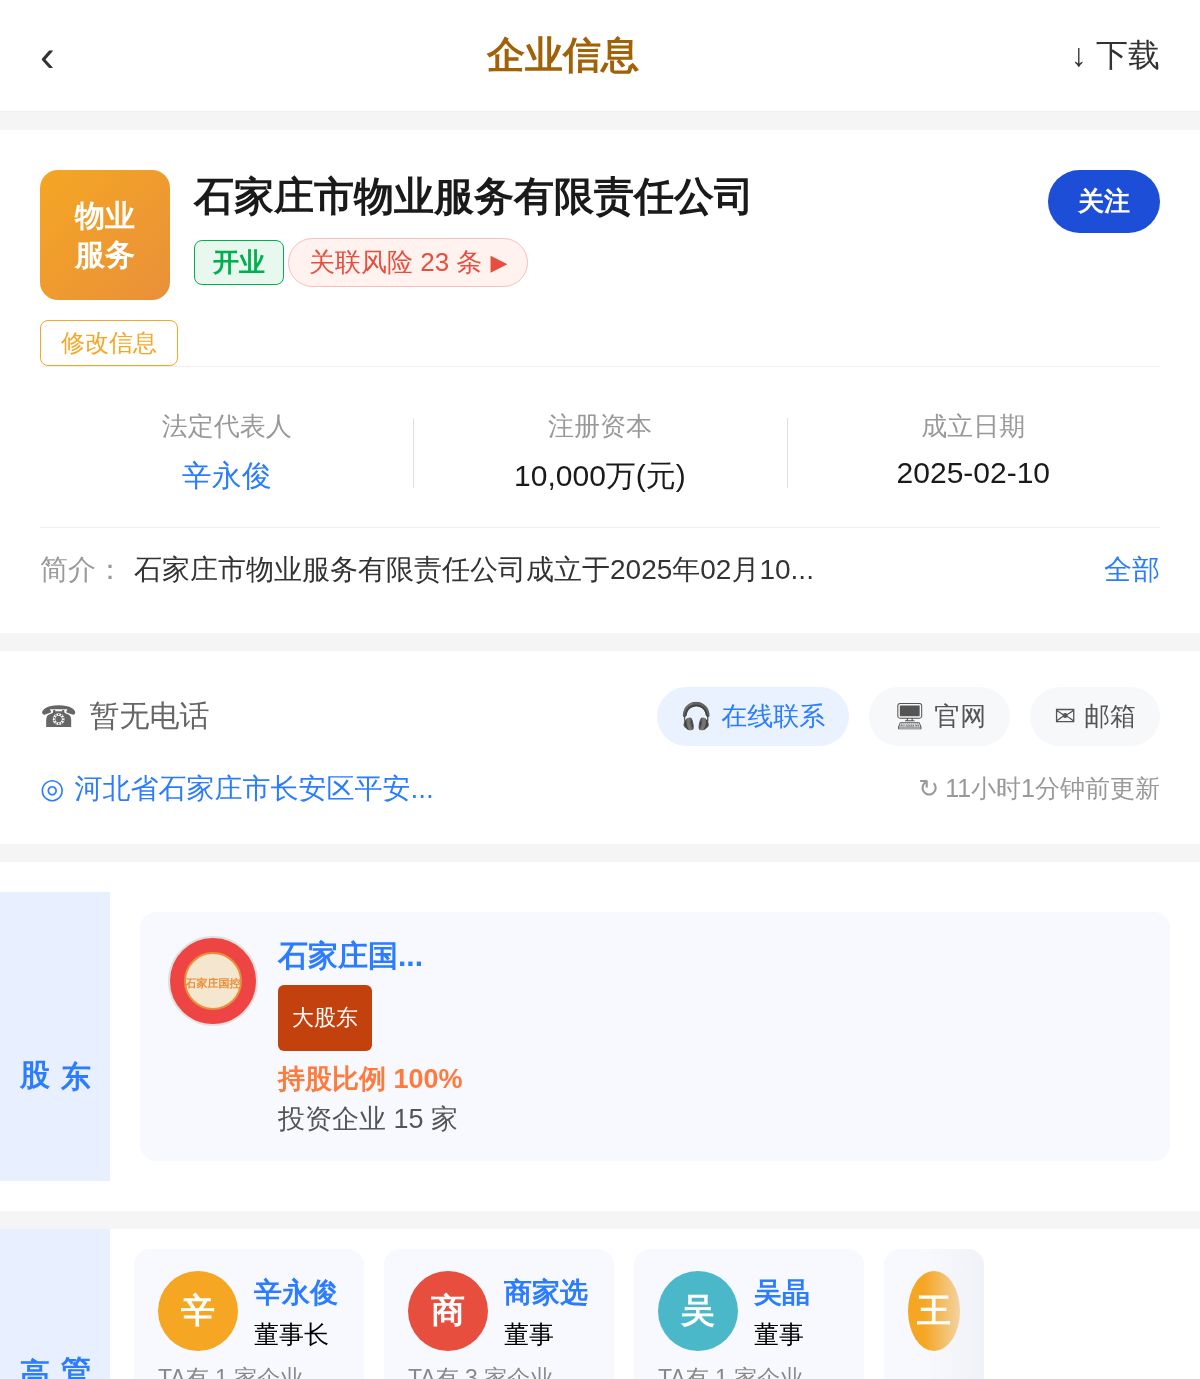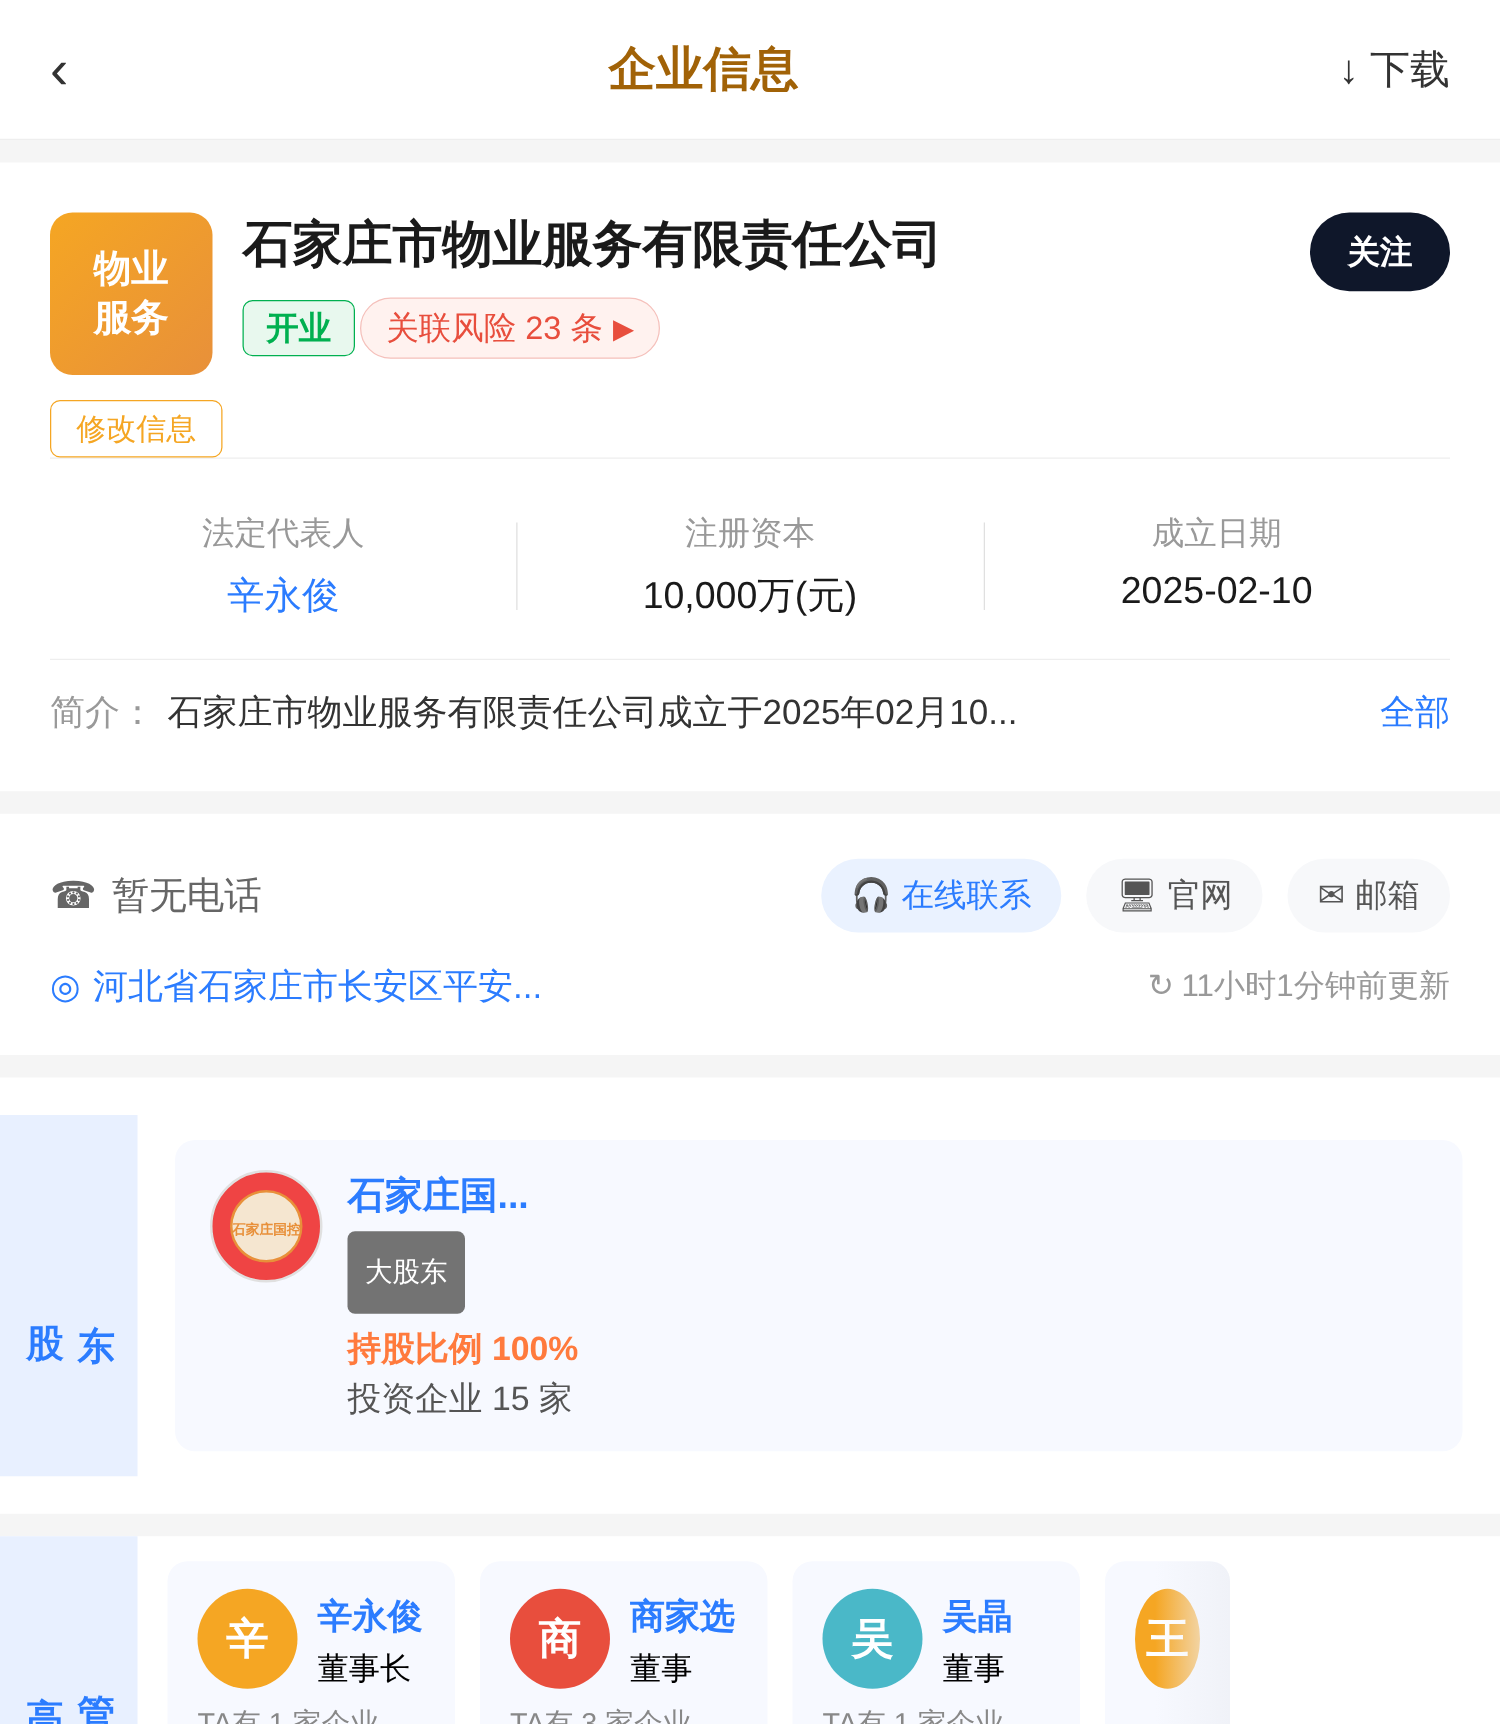--- a/index.html
+++ b/index.html
@@ -112,21 +112,21 @@
       gap: 8px;
       cursor: pointer;
     }
 
     .risk-arrow {
       color: #e84e3d;
       font-size: 22px;
     }
 
     .blue-button {
-      background: #0f172a;
+      background: #1d4ed8;
       color: #fff;
       border-radius: 50px;
       padding: 14px 30px;
       font-size: 26px;
       font-weight: 600;
       cursor: pointer;
       white-space: nowrap;
     }
 
     .modify-btn {
@@ -341,21 +341,21 @@
 
     .sh-name {
       color: #2b7cff;
       font-size: 30px;
       font-weight: 600;
       margin-bottom: 8px;
     }
 
     .sh-tag {
       display: inline-block;
-      background: #737373;
+      background: #c2410c;
       color: #fff;
       border-radius: 6px;
       padding: 18px 14px;
       font-size: 22px;
       margin-bottom: 10px;
     }
 
     .sh-ratio {
       font-size: 27px;
       color: #555;

